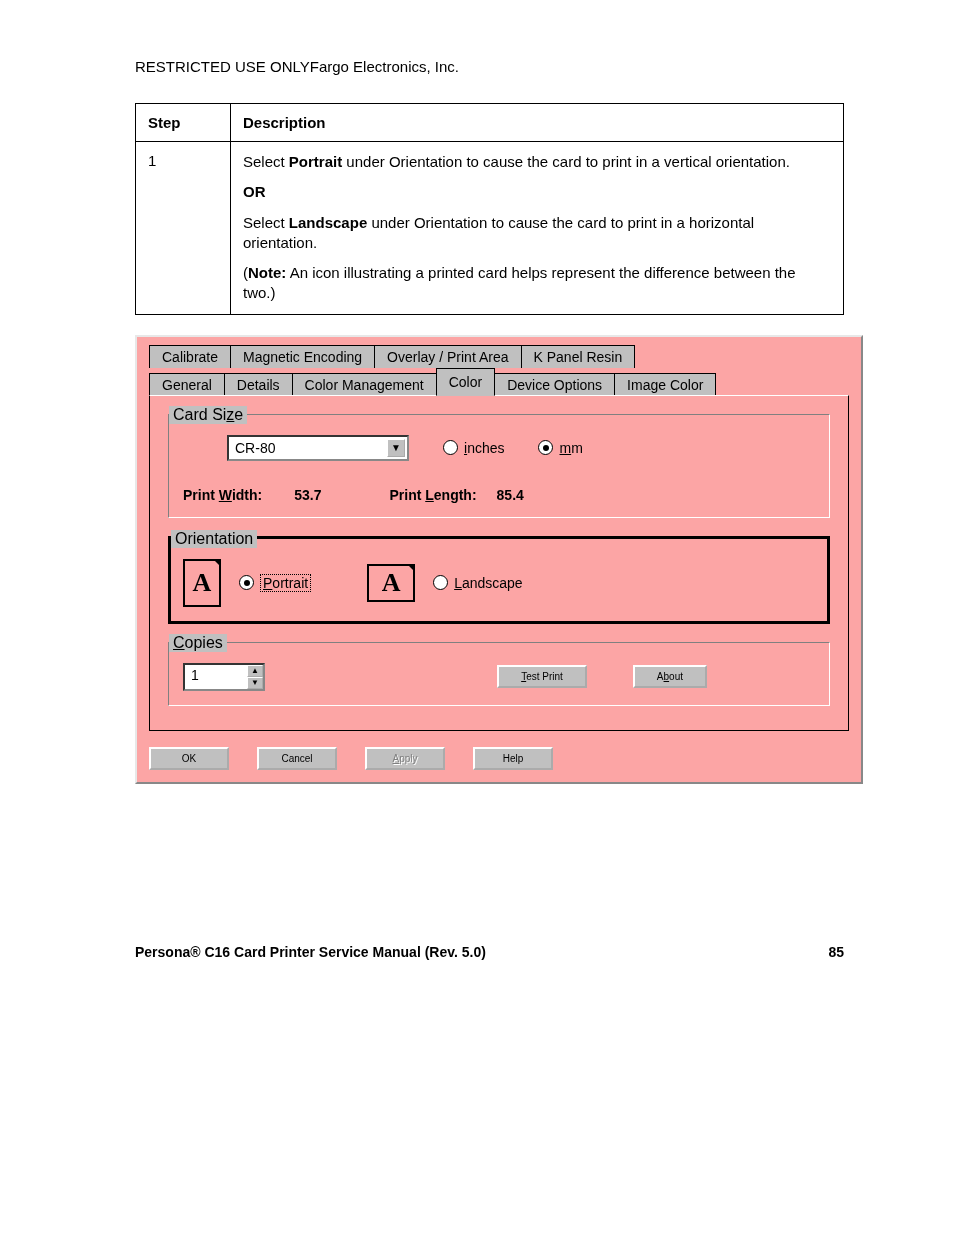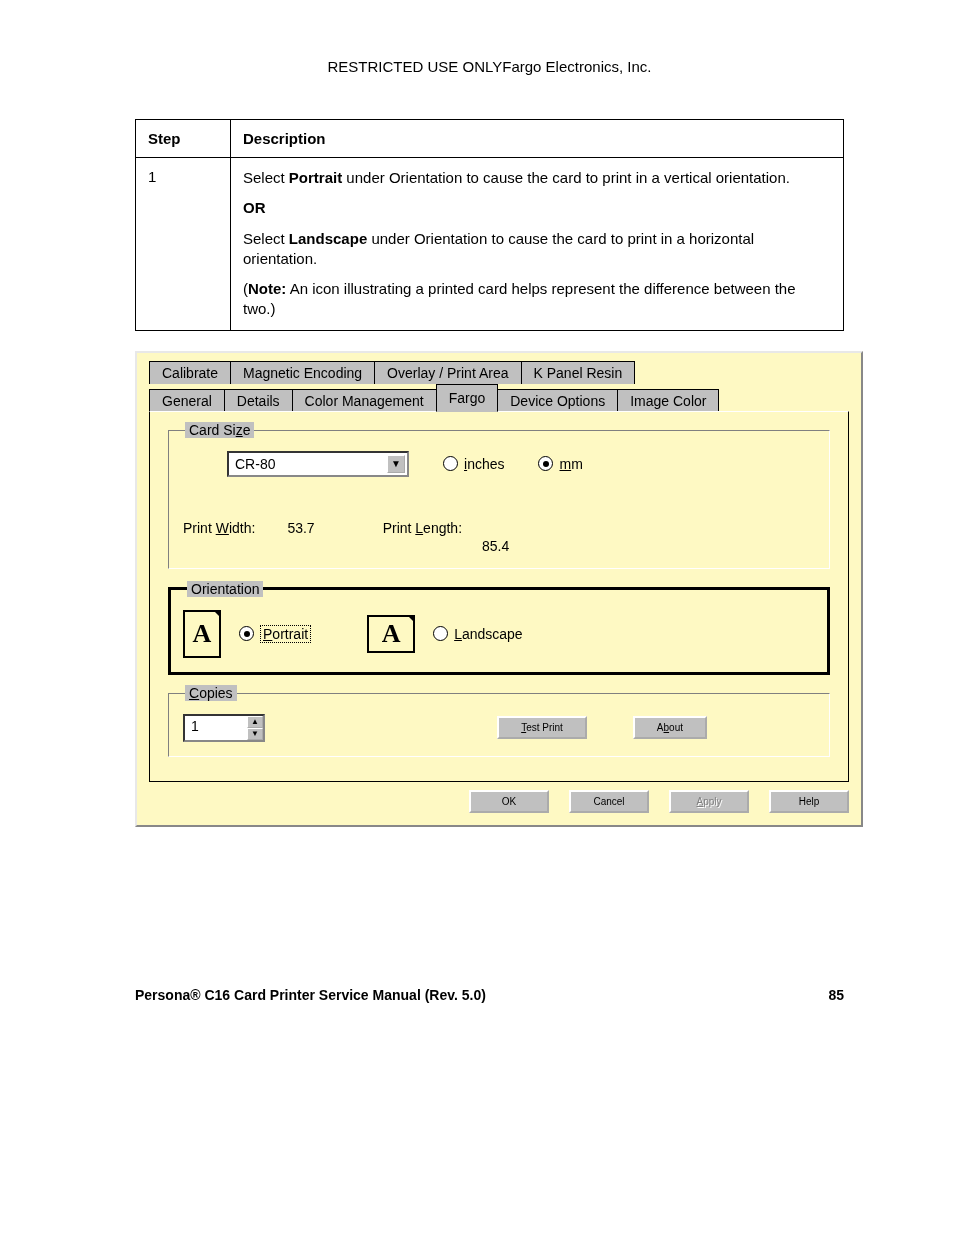--- a/index.html
+++ b/index.html
@@ -9,23 +9,23 @@
     margin: 0;
     background: #fff;
     width: 954px;
   }
   .page {
     padding: 58px 110px 40px 135px;
     position: relative;
   }
   .header-row {
     display: flex;
-    justify-content: center;
+    justify-content: flex-start;
     font-size: 15px;
-    margin-bottom: 44px;
+    margin-bottom: 28px;
   }
   .section-title {
     font-size: 20px;
     font-weight: bold;
     margin-bottom: 22px;
   }
   table.steps {
     border-collapse: collapse;
     width: 100%;
     margin-bottom: 20px;
@@ -40,21 +40,21 @@
   table.steps th {
     font-weight: bold;
   }
   .step-col { width: 70px; text-align: center; }
   .desc p { margin: 0 0 10px 0; line-height: 1.35; }
   .desc p:last-child { margin-bottom: 0; }
 
   
   .dialog {
     width: 700px;
-    background: #fef9c3;
+    background: #fca5a5;
     border: 2px solid #888;
     border-top-color: #e8e8e8;
     border-left-color: #e8e8e8;
     margin: 0 auto 0 0;
     padding: 8px 12px 12px 12px;
   }
   .tabs-row {
     display: flex;
     align-items: flex-end;
   }
@@ -87,24 +87,24 @@
     border: 1px solid #808080;
     border-right-color: #fff;
     border-bottom-color: #fff;
     margin-bottom: 18px;
     padding: 20px 14px 14px 14px;
     position: relative;
   }
   .groupbox .legend {
     position: absolute;
     top: -9px;
-    left: 16px;
+    left: 0;
     background: #c0c0c0;
     padding: 0 4px;
-    font-size: 14px;
+    font-size: 16px;
   }
   .groupbox.heavy {
     border: 3px solid #000;
     padding-left: 12px;
   }
 
   .dropdown {
     display: inline-flex;
     align-items: center;
     background: #fff;
@@ -141,21 +141,21 @@
     align-items: center;
     justify-content: center;
   }
   .radio .dot.filled::after {
     content: "";
     width: 6px; height: 6px;
     background: #000;
     border-radius: 50%;
   }
   .field-row { display:flex; align-items:center; gap:8px; flex-wrap:wrap;}
-  .static-label { font-size: 14px; }
+  .static-label { font-size: 14px; font-weight: bold; }
   .u { text-decoration: underline; }
 
   .orient-row { display:flex; align-items:center; gap: 10px; }
   .card-icon {
     border: 2px solid #000;
     display:flex;
     align-items:center;
     justify-content:center;
     font-family: 'Times New Roman', serif;
     font-weight: bold;
@@ -188,23 +188,22 @@
     background:#c0c0c0;
     border:2px outset #fff;
     padding:4px 22px;
     font-size:10px;
     cursor:default;
   }
   .btn.disabled { color: #808080; text-shadow: 1px 1px 0 #fff; }
 
   .dlg-buttons {
     display:flex;
-    justify-content:flex-end;
-    gap: 20px;
-    margin-top: 8px;
+    gap: 28px;
+    margin-top: 16px;
   }
   .dlg-buttons .btn { min-width: 80px; text-align:center; }
 
   .footer-row {
     display:flex;
     justify-content:space-between;
     align-items:baseline;
     font-size:14px;
     margin-top: 160px;
     font-weight: bold;
@@ -250,21 +249,21 @@
     <div class="tabs-row">
       <div class="tab">Calibrate</div>
       <div class="tab">Magnetic Encoding</div>
       <div class="tab">Overlay / Print Area</div>
       <div class="tab">K Panel Resin</div>
     </div>
     <div class="tabs-row">
       <div class="tab">General</div>
       <div class="tab">Details</div>
       <div class="tab">Color Management</div>
-      <div class="tab active">Fargo</div>
+      <div class="tab active">Color</div>
       <div class="tab">Device Options</div>
       <div class="tab">Image Color</div>
     </div>
 
     <div class="tab-body">
 
       <div class="groupbox">
         <span class="legend"><span>Card Si</span><span class="u">z</span><span>e</span></span>
 
         <div class="field-row" style="margin-left:16px;padding-left:28px;">
@@ -279,21 +278,21 @@
           <label class="radio">
             <span class="dot filled"></span>
             <span><span class="u">m</span><span>m</span></span>
           </label>
         </div>
 
         <div class="field-row" style="margin-top:26px;">
           <span class="static-label"><span>Print </span><span class="u">W</span><span>idth:</span></span>
           <span class="static-label" style="margin-left:24px;">53.7</span>
           <span class="static-label" style="margin-left:60px;"><span>Print </span><span class="u">L</span><span>ength:</span></span>
-          <span class="static-label" style="margin-left:12px;margin-top:35px;">85.4</span>
+          <span class="static-label" style="margin-left:12px;">85.4</span>
         </div>
       </div>
 
       <div class="groupbox heavy">
         <span class="legend">Orientation</span>
         <div class="orient-row">
           <div class="card-icon portrait">
               <span>A</span>
               <span class="fold"></span>
             </div>

